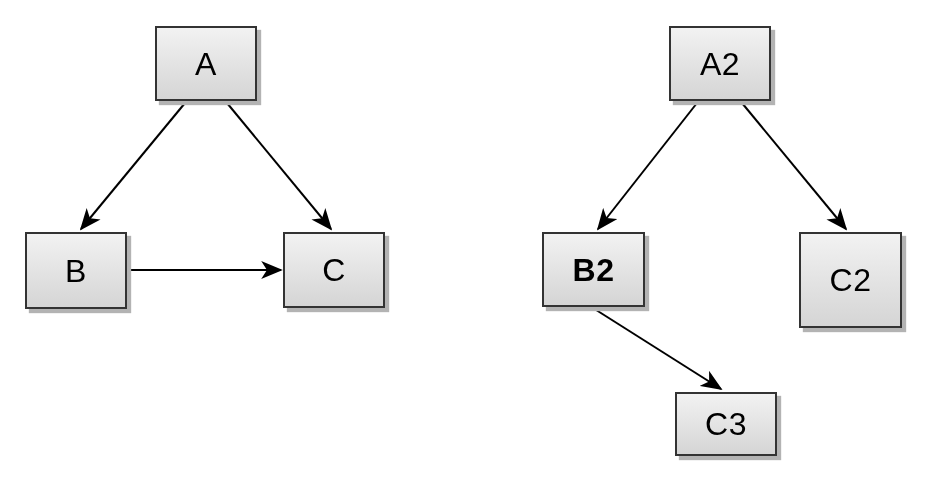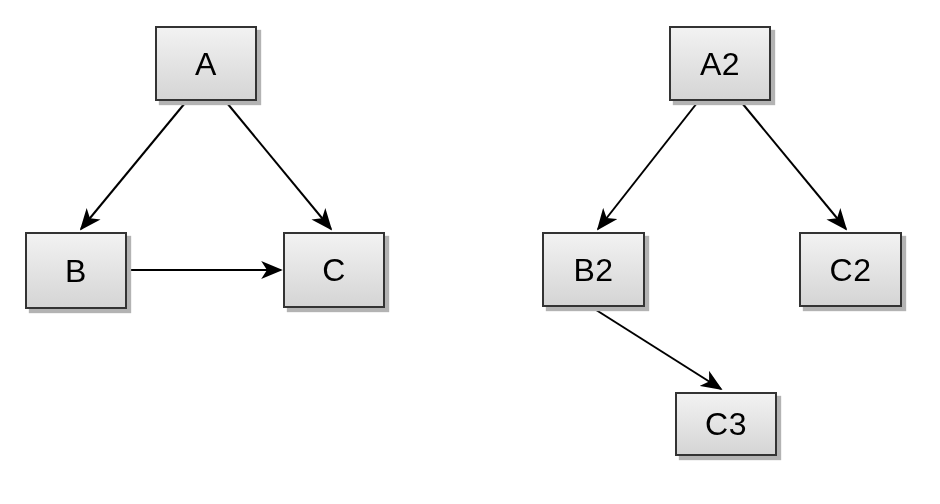--- a/index.html
+++ b/index.html
@@ -56,23 +56,23 @@
       </div>
       <div class="node" style="left: 25px; top: 232px; width: 102px; height: 77px; border: 2px solid rgb(51, 51, 51); background: linear-gradient(rgb(242, 242, 242) 0%, rgb(213, 213, 213) 100%); box-shadow: rgb(179, 179, 179) 4px 4px 1px; color: rgb(0, 0, 0);">
         <span class="node-label">B</span>
       </div>
       <div class="node" style="left: 283px; top: 232px; width: 102px; height: 76px; border: 2px solid rgb(51, 51, 51); background: linear-gradient(rgb(242, 242, 242) 0%, rgb(213, 213, 213) 100%); box-shadow: rgb(179, 179, 179) 4px 4px 1px; color: rgb(0, 0, 0);">
         <span class="node-label">C</span>
       </div>
       <div class="node" style="left: 669px; top: 26px; width: 102px; height: 75px; border: 2px solid rgb(51, 51, 51); background: linear-gradient(rgb(242, 242, 242) 0%, rgb(213, 213, 213) 100%); box-shadow: rgb(179, 179, 179) 4px 4px 1px; color: rgb(0, 0, 0);">
         <span class="node-label">A2</span>
       </div>
-      <div class="node" style="left: 542px; top: 232px; width: 103px; height: 75px; border: 2px solid rgb(51, 51, 51); background: linear-gradient(rgb(242, 242, 242) 0%, rgb(213, 213, 213) 100%); box-shadow: rgb(179, 179, 179) 4px 4px 1px; color: rgb(0, 0, 0);">
+      <div class="node" style="left: 542px; top: 232px; width: 103px; height: 75px; border: 2px solid rgb(51, 51, 51); background: linear-gradient(rgb(242, 242, 242) 0%, rgb(213, 213, 213) 100%); box-shadow: rgb(179, 179, 179) 4px 4px 1px; color: rgb(0, 0, 0); font-weight: bold;">
         <span class="node-label">B2</span>
       </div>
-      <div class="node" style="left: 799px; top: 232px; width: 103px; height: 75px; border: 2px solid rgb(51, 51, 51); background: linear-gradient(rgb(242, 242, 242) 0%, rgb(213, 213, 213) 100%); box-shadow: rgb(179, 179, 179) 4px 4px 1px; color: rgb(0, 0, 0);">
+      <div class="node" style="left: 799px; top: 232px; width: 103px; height: 96px; border: 2px solid rgb(51, 51, 51); background: linear-gradient(rgb(242, 242, 242) 0%, rgb(213, 213, 213) 100%); box-shadow: rgb(179, 179, 179) 4px 4px 1px; color: rgb(0, 0, 0);">
         <span class="node-label">C2</span>
       </div>
       <div class="node" style="left: 675px; top: 392px; width: 102px; height: 64px; border: 2px solid rgb(51, 51, 51); background: linear-gradient(rgb(242, 242, 242) 0%, rgb(213, 213, 213) 100%); box-shadow: rgb(179, 179, 179) 4px 4px 1px; color: rgb(0, 0, 0);">
         <span class="node-label">C3</span>
       </div>
     </div>
 </div>
 
 </body></html>

